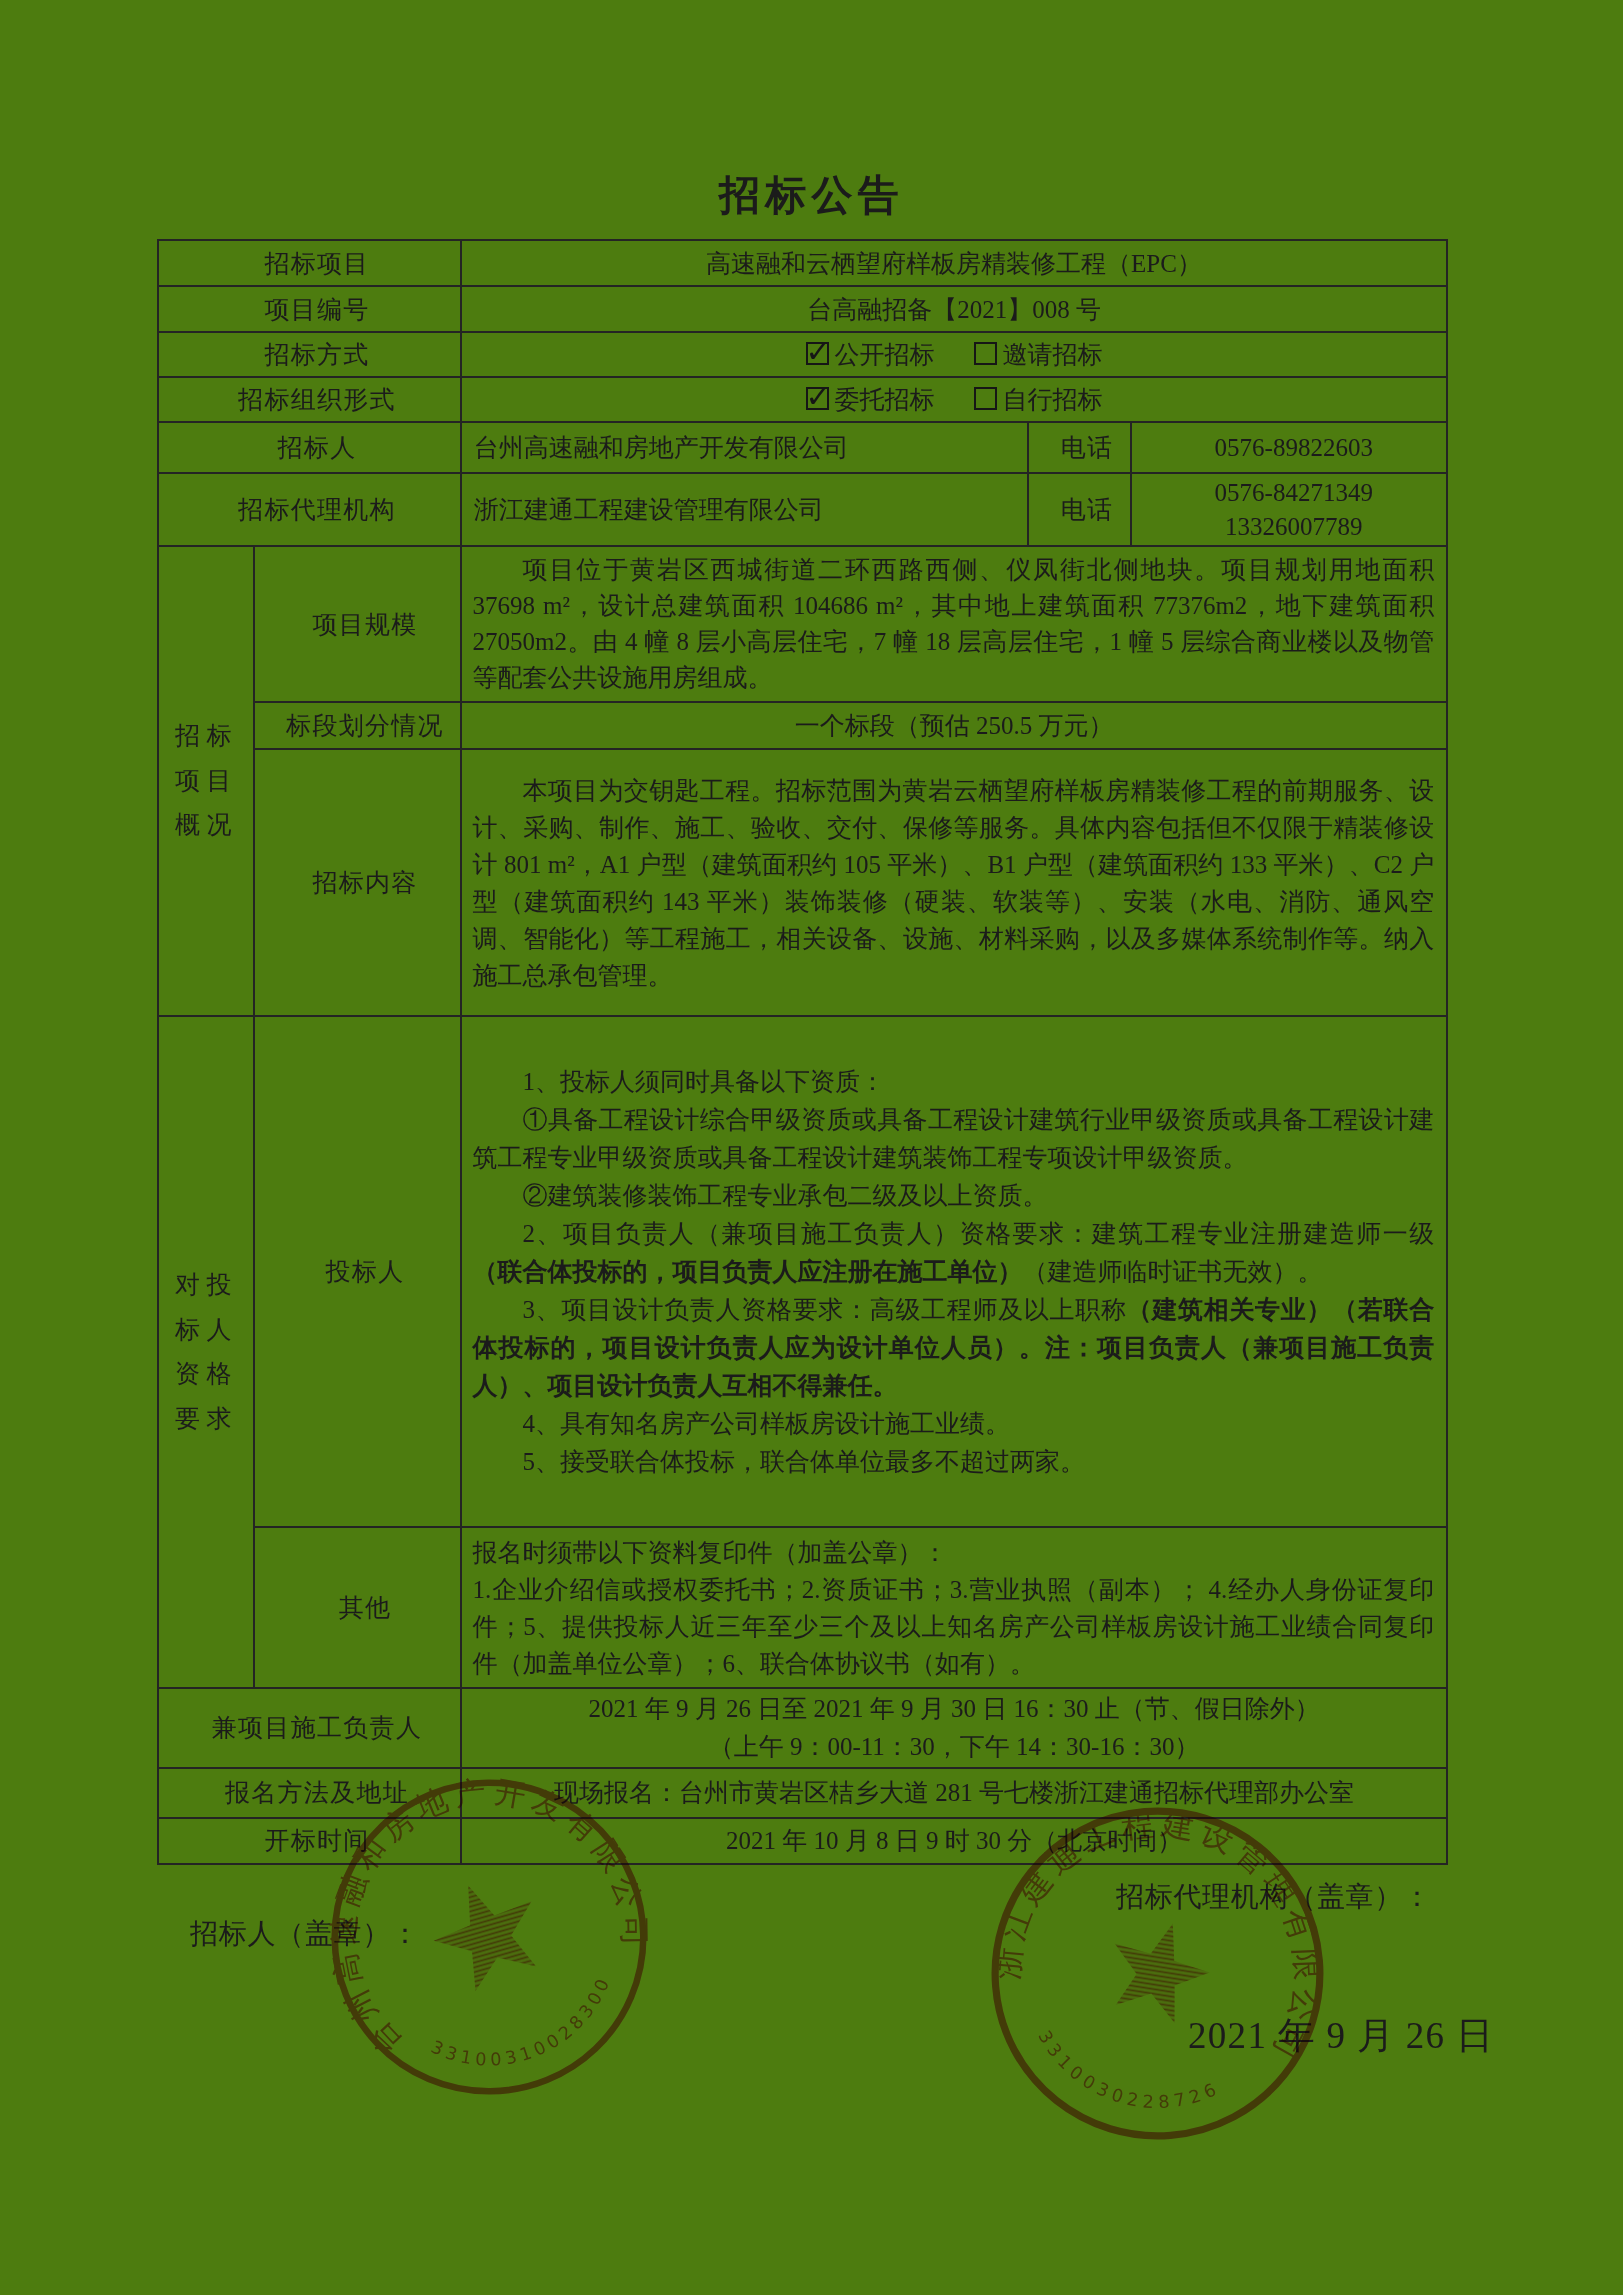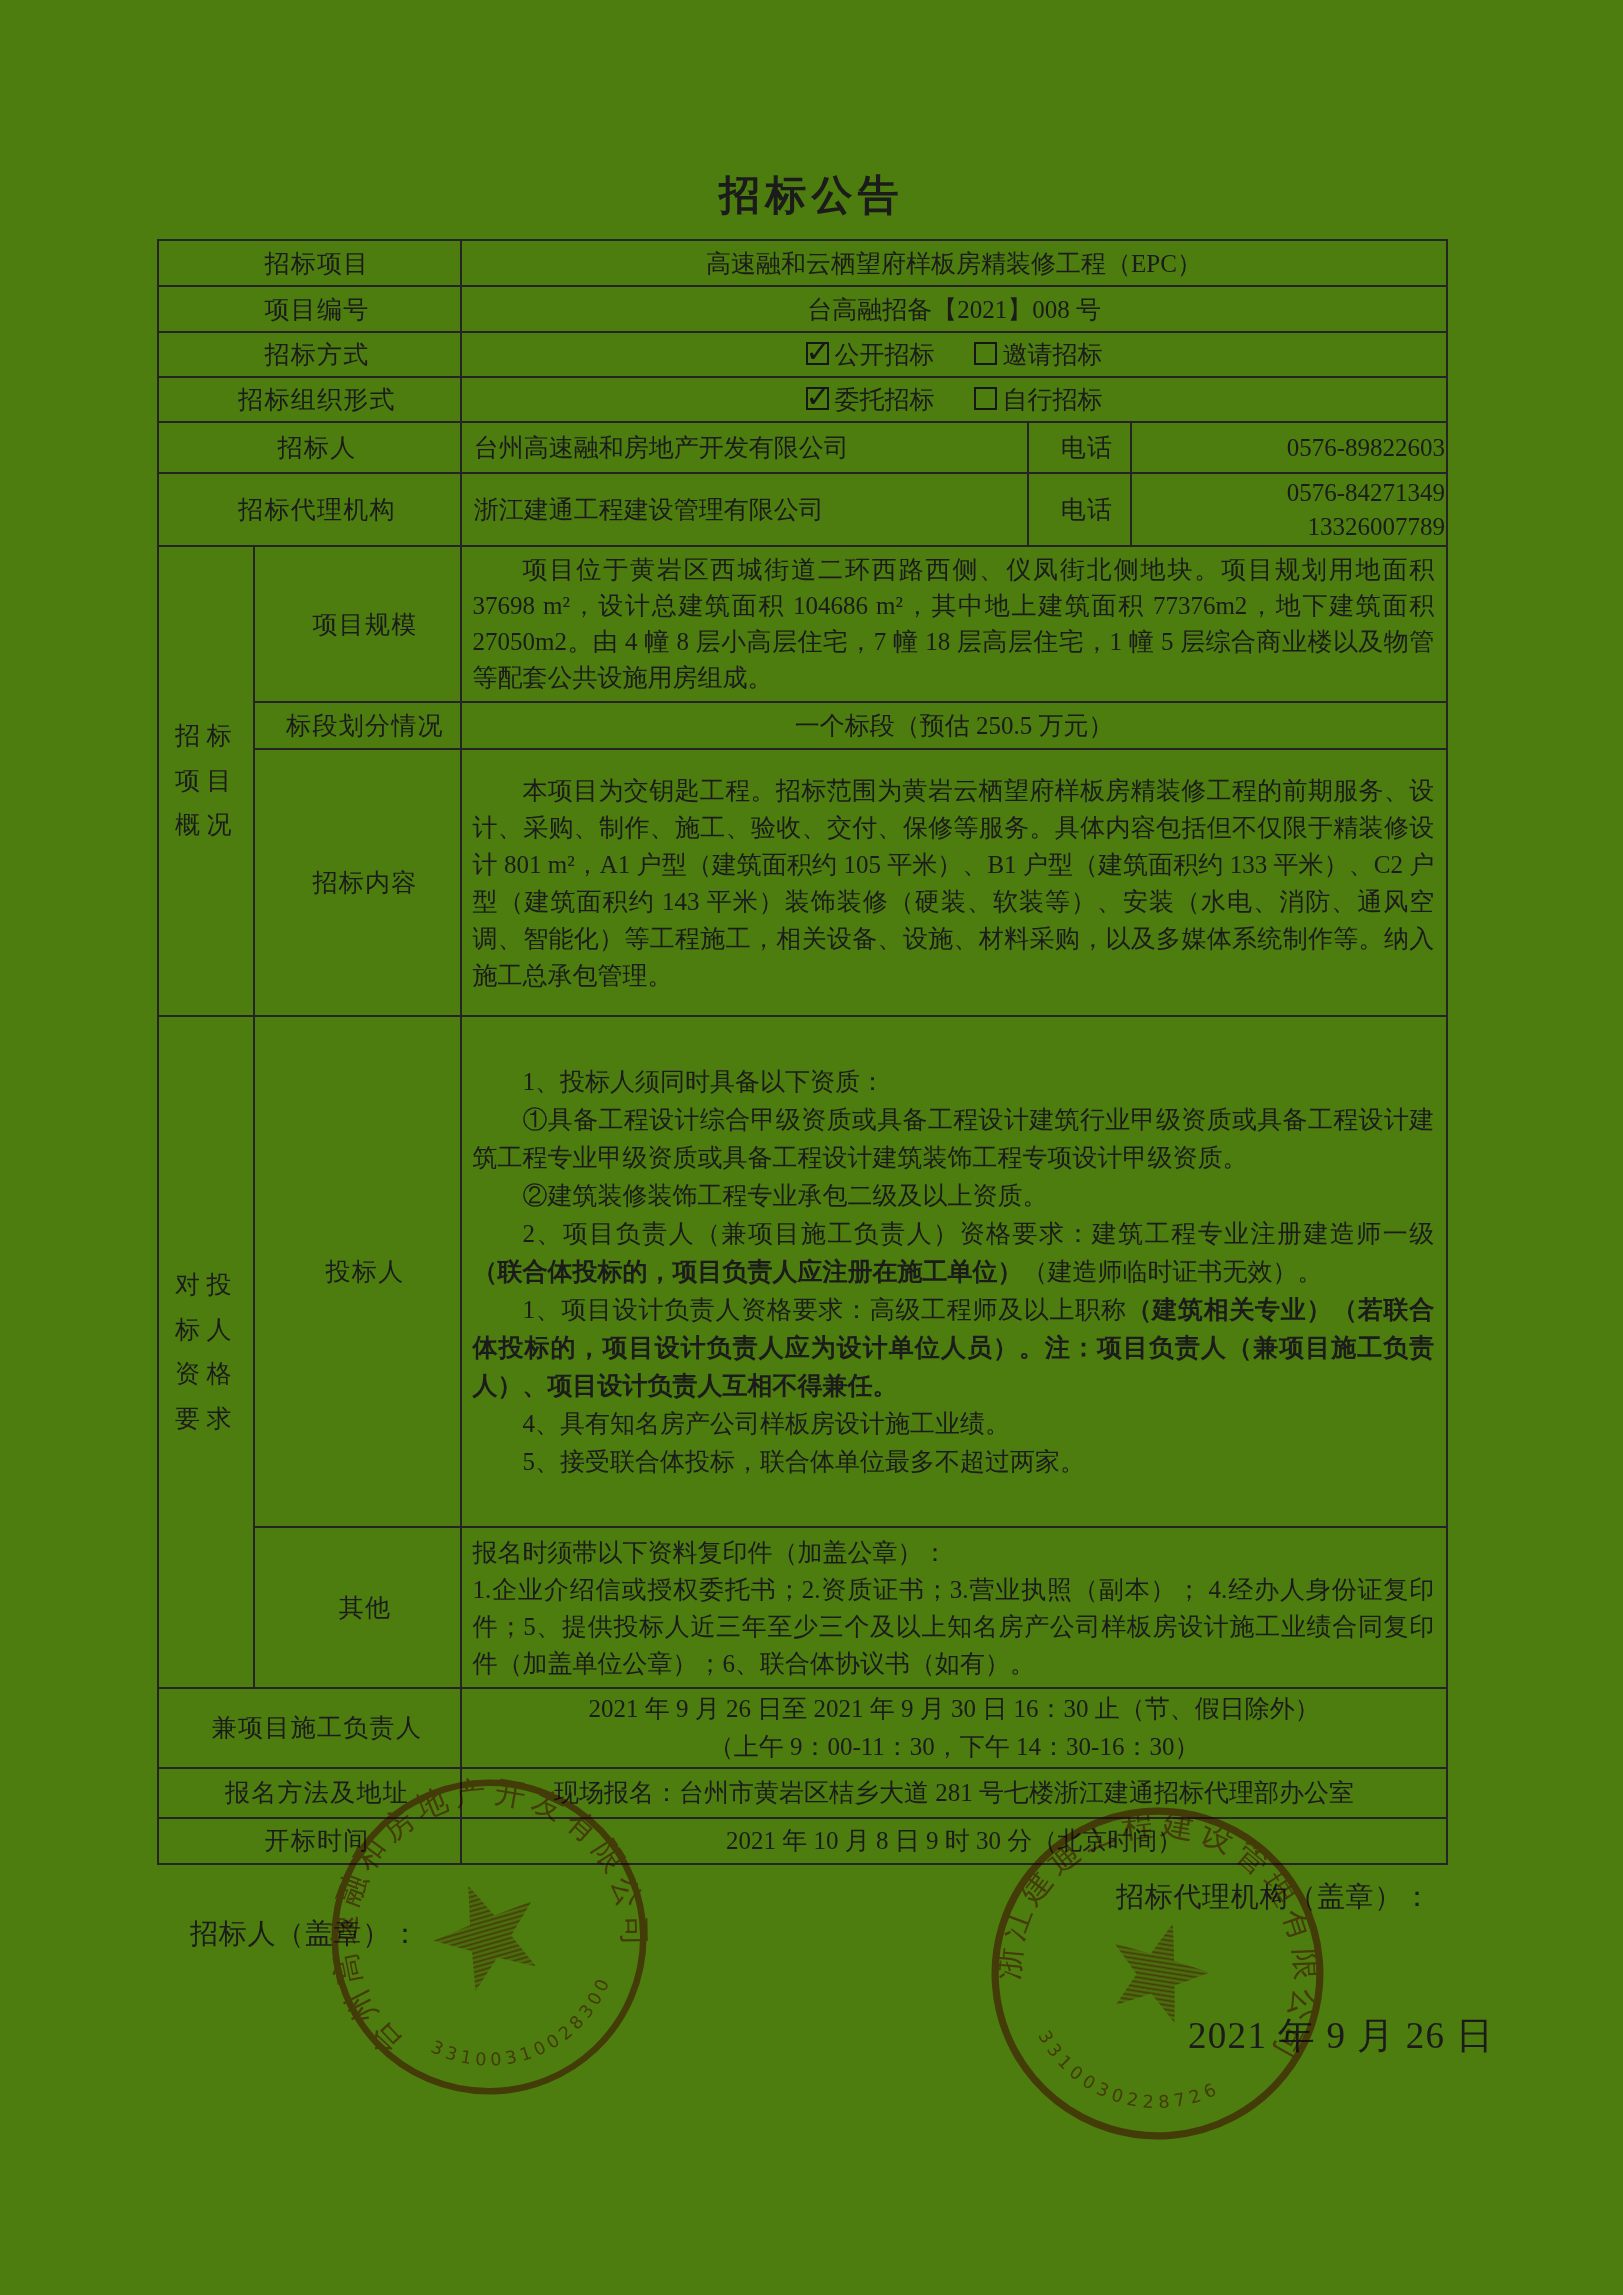--- a/index.html
+++ b/index.html
@@ -25,21 +25,21 @@
   table.doc td{
     border:2px solid #242424;
     font-size:25px;
     vertical-align:middle;
     overflow:hidden;
   }
   .lbl{text-align:center;letter-spacing:1.3px;padding-left:16px;}
   .vlabel{white-space:pre-line;line-height:1.78;letter-spacing:6.5px;text-align:left;}
   .val-c{text-align:center;}
   .company{padding-left:11.8px;text-align:left;}
-  .phone-cell{padding-left:10.5px;text-align:right;font-size:25px;line-height:1.35;}
+  .phone-cell{padding-left:10.5px;text-align:center;font-size:25px;line-height:1.35;}
   .para{font-size:24px;padding:5.2px 11.8px 5.2px 10.5px;text-align:justify;}
   .para p{margin:0;text-indent:2em;}
   .para.no-indent p{text-indent:0;}
   .lh55 p{line-height:36px;}
   .lh56 p{line-height:37px;}
   .lh58 p{line-height:38px;}
   .para p b{font-weight:bold;}
   .two-line div{line-height:38px;}
   .cb{
     display:inline-block;width:19px;height:19px;
@@ -142,21 +142,21 @@
       <td rowspan="2" class="lbl vlabel">对投
 标人
 资格
 要求</td>
       <td class="lbl">投标人</td>
       <td colspan="3" class="para lh58">
             <p><span>1、投标人须同时具备以下资质：</span></p>
             <p><span>①具备工程设计综合甲级资质或具备工程设计建筑行业甲级资质或具备工程设计建筑工程专业甲级资质或具备工程设计建筑装饰工程专项设计甲级资质。</span></p>
             <p><span>②建筑装修装饰工程专业承包二级及以上资质。</span></p>
             <p><span>2、项目负责人（兼项目施工负责人）资格要求：建筑工程专业注册建造师一级</span><b>（联合体投标的，项目负责人应注册在施工单位）</b><span>（建造师临时证书无效）。</span></p>
-            <p><span>1、项目设计负责人资格要求：高级工程师及以上职称</span><b>（建筑相关专业）（若联合体投标的，项目设计负责人应为设计单位人员）。注：项目负责人（兼项目施工负责人）、项目设计负责人互相不得兼任。</b></p>
+            <p><span>3、项目设计负责人资格要求：高级工程师及以上职称</span><b>（建筑相关专业）（若联合体投标的，项目设计负责人应为设计单位人员）。注：项目负责人（兼项目施工负责人）、项目设计负责人互相不得兼任。</b></p>
             <p><span>4、具有知名房产公司样板房设计施工业绩。</span></p>
             <p><span>5、接受联合体投标，联合体单位最多不超过两家。</span></p>
           </td>
     </tr>
 
     <tr style="height:157px">
       <td class="lbl">其他</td>
       <td colspan="3" class="para lh56 no-indent">
             <p><span>报名时须带以下资料复印件（加盖公章）：</span></p>
             <p><span>1.企业介绍信或授权委托书；2.资质证书；3.营业执照（副本）； 4.经办人身份证复印件；5、提供投标人近三年至少三个及以上知名房产公司样板房设计施工业绩合同复印件（加盖单位公章）；6、联合体协议书（如有）。</span></p>

